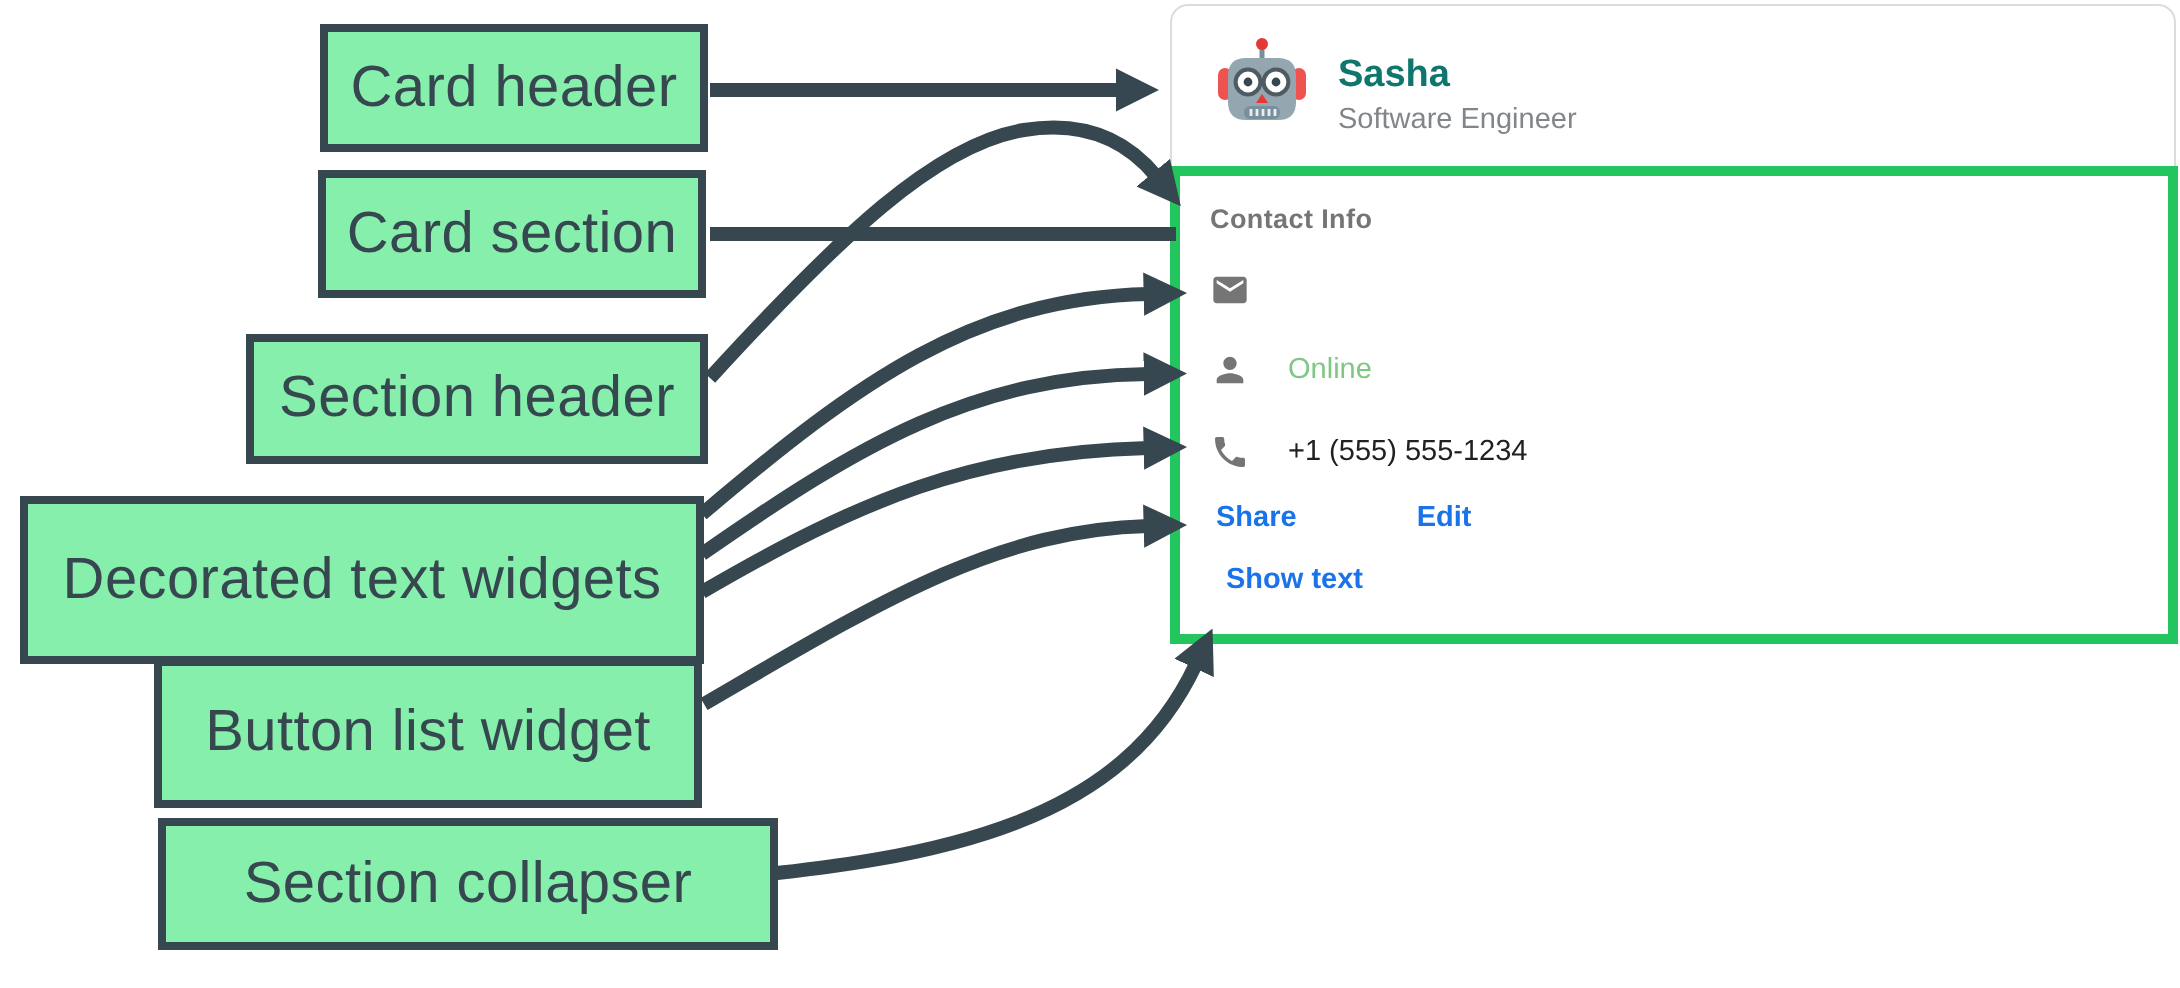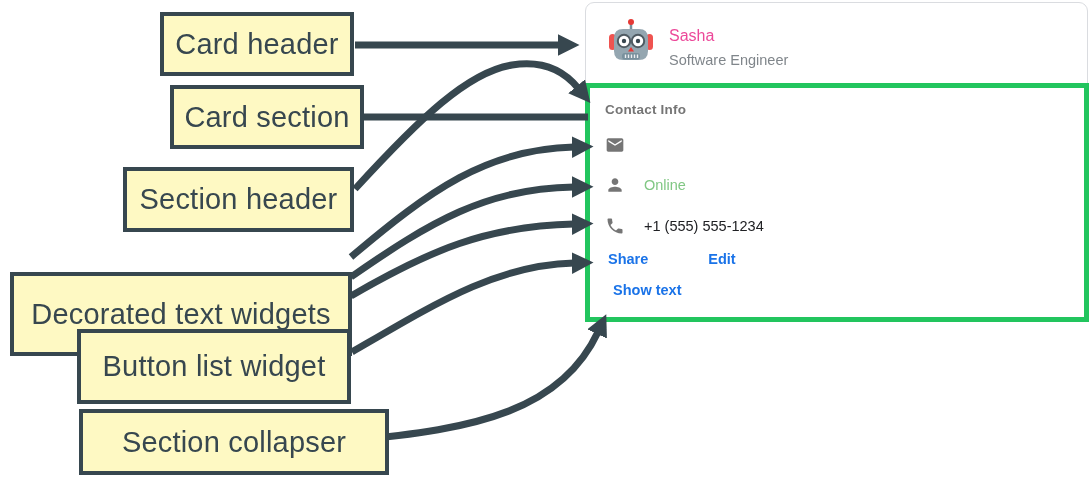--- a/index.html
+++ b/index.html
@@ -2,47 +2,47 @@
 <html><head>
 <meta charset="utf-8">
 <style>
   html,body{margin:0;padding:0;background:#ffffff;}
   body{width:1090px;height:494px;position:relative;overflow:hidden;
        font-family:"Liberation Sans", sans-serif;}
   .scene{position:absolute;inset:0;width:1090px;height:494px;}
 
   
   .label-box{
-    position:absolute;box-sizing:border-box;background:#fef9c3;
+    position:absolute;box-sizing:border-box;background:#86efac;
     border:4px solid #37474F;color:#37474F;
     display:flex;align-items:center;justify-content:center;
     font-size:29px;letter-spacing:.2px;z-index:10;white-space:nowrap;
   }
   #lbl-card-header{left:160px;top:12px;width:194px;height:64px;}
-  #lbl-card-section{left:170px;top:85px;width:194px;height:64px;}
+  #lbl-card-section{left:159px;top:85px;width:194px;height:64px;}
   #lbl-section-header{left:123px;top:167px;width:231px;height:65px;}
-  #lbl-decorated{left:10px;top:248px;width:342px;height:84px;margin-top:24px;}
+  #lbl-decorated{left:10px;top:248px;width:342px;height:84px;}
   #lbl-buttonlist{left:77px;top:329px;width:274px;height:75px;}
   #lbl-collapser{left:79px;top:409px;width:310px;height:66px;}
 
   
   svg.arrows{position:absolute;left:0;top:0;width:1090px;height:494px;
              z-index:5;pointer-events:none;}
   svg.arrows path.shaft{stroke:#37474F;stroke-width:7;fill:none;}
 
   
   .card{
     position:absolute;left:585px;top:2px;width:503px;height:320px;
     box-sizing:border-box;background:#fff;border:1px solid #dadce0;
     border-radius:9px 9px 2px 2px;z-index:1;
   }
   .card-header{position:absolute;left:0;top:0;right:0;height:80px;}
   .avatar{position:absolute;left:23px;top:15px;width:44px;height:46px;}
-  .hdr-title{position:absolute;left:83px;top:24px;font-size:16px;
-             font-weight:400;color:#ec4899;}
+  .hdr-title{position:absolute;left:83px;top:24px;font-size:19px;
+             font-weight:700;color:#0f766e;}
   .hdr-subtitle{position:absolute;left:83px;top:49px;font-size:14.5px;
                 color:#80868b;}
 
   .card-section{
     position:absolute;left:585px;top:83px;width:504px;height:239px;
     box-sizing:border-box;background:#fff;border:5px solid #22c55e;z-index:2;
   }
   .sec-header{position:absolute;left:15px;top:14px;font-size:13.5px;
               font-weight:700;color:#757575;letter-spacing:.2px;}
   .dt-row{position:absolute;left:15px;display:flex;align-items:center;}

